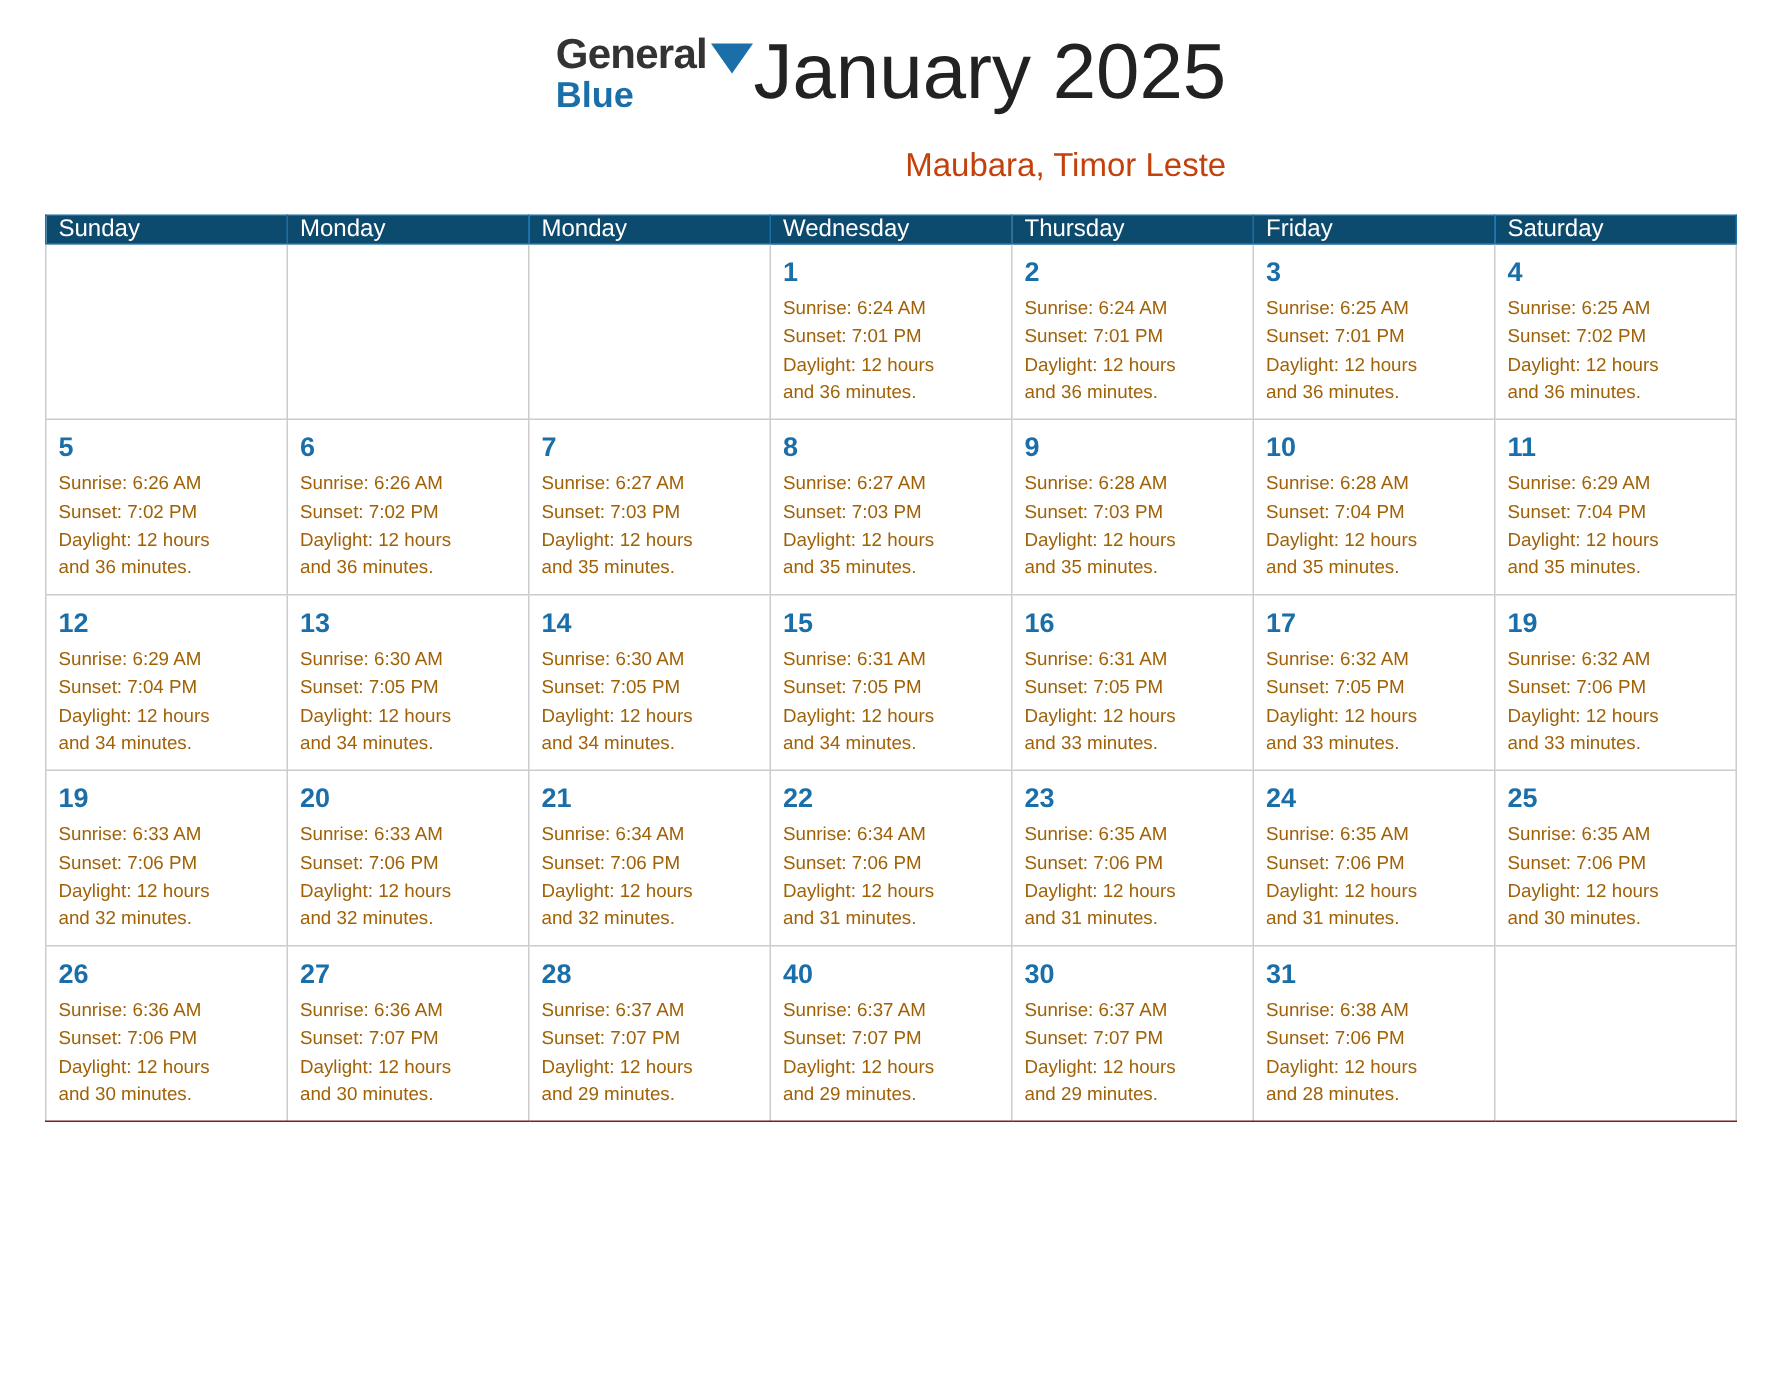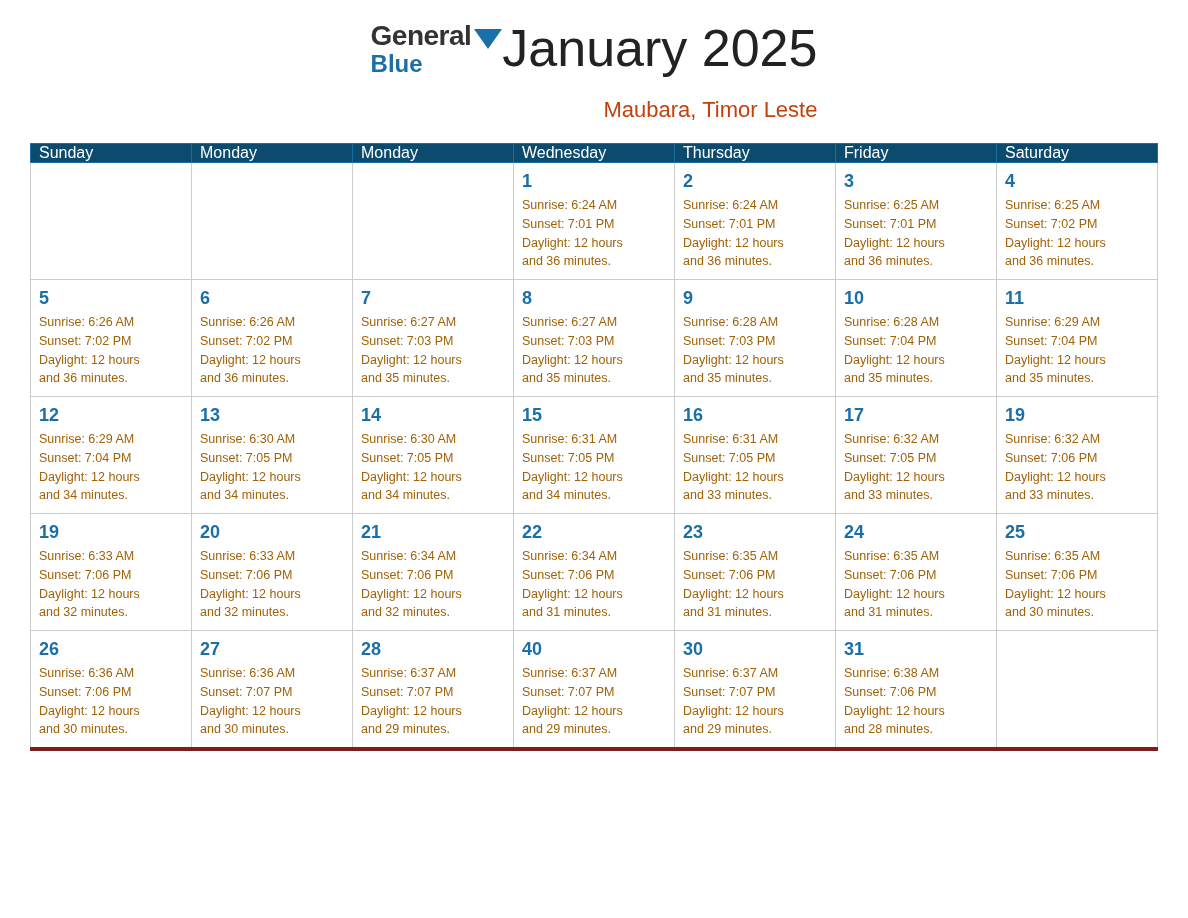--- a/index.html
+++ b/index.html
@@ -91,21 +91,21 @@
     }
     .day-info {
       font-size: 12.5px;
       color: #a16207;
       line-height: 1.5;
     }
     .empty-cell {
       background: #fff;
     }
     tr:last-child td {
-      border-bottom: 4px solid #7f1d1d;
+      border-bottom: 1px solid #7f1d1d;
     }
   </style>
 </head>
 <body>
 
 <div class="header">
   <div class="logo">
     <div class="logo-top">
       <span class="logo-general">General</span>
       <div class="logo-triangle"></div>

